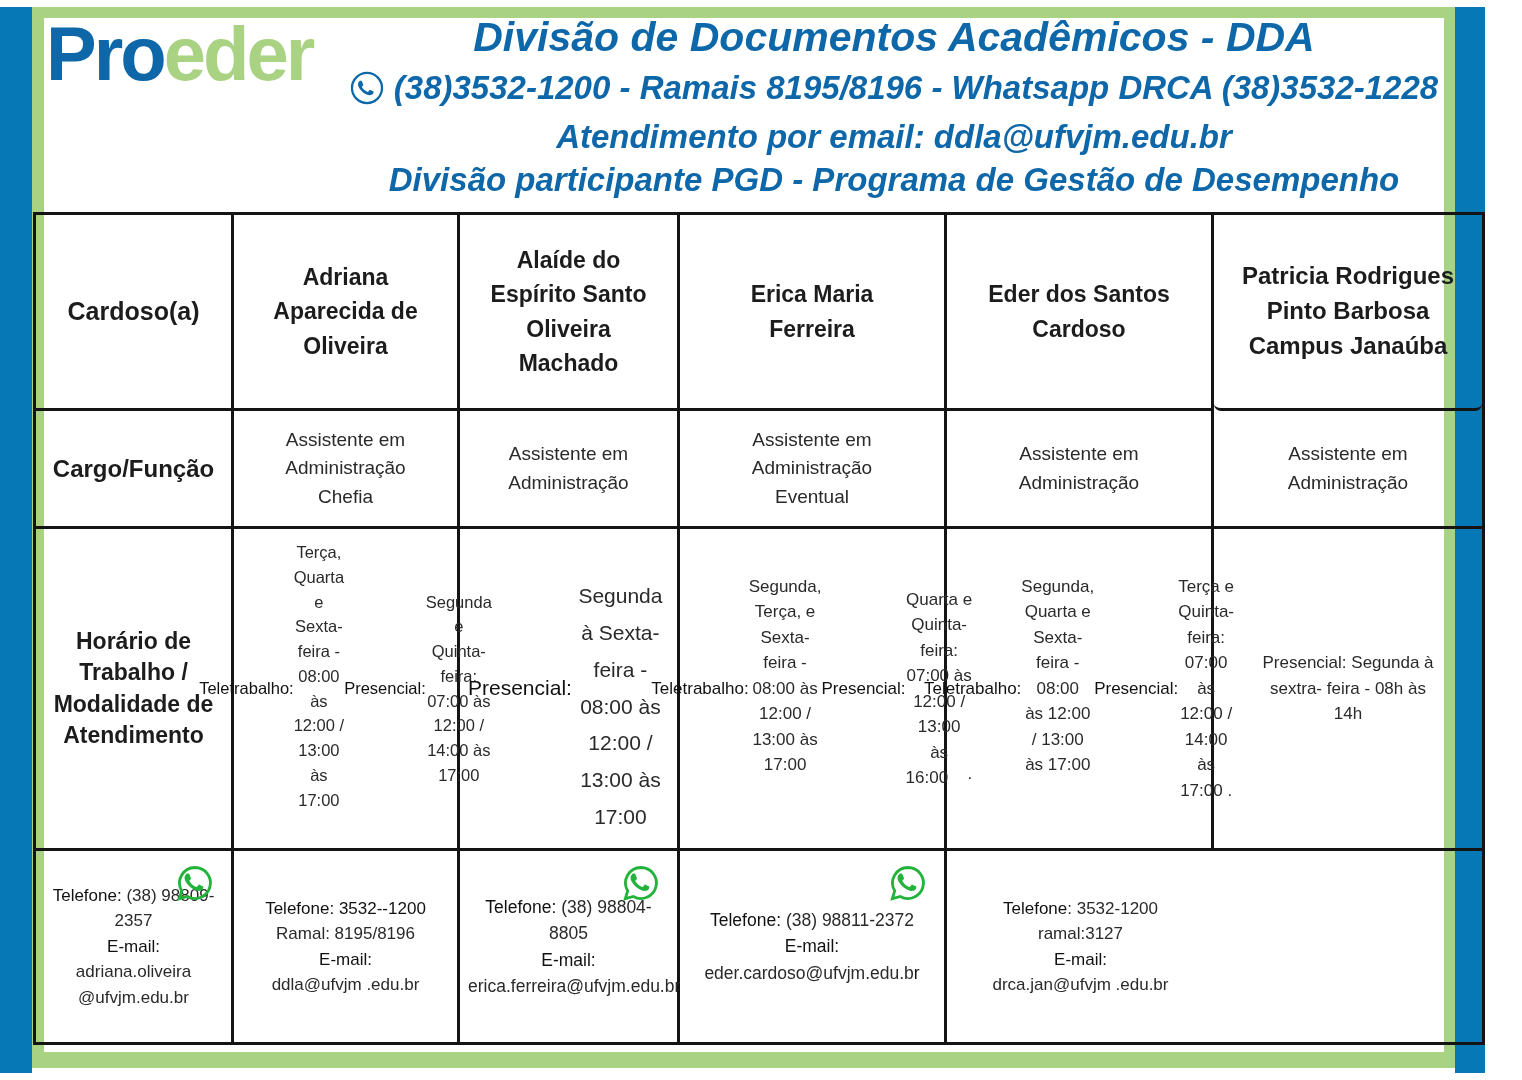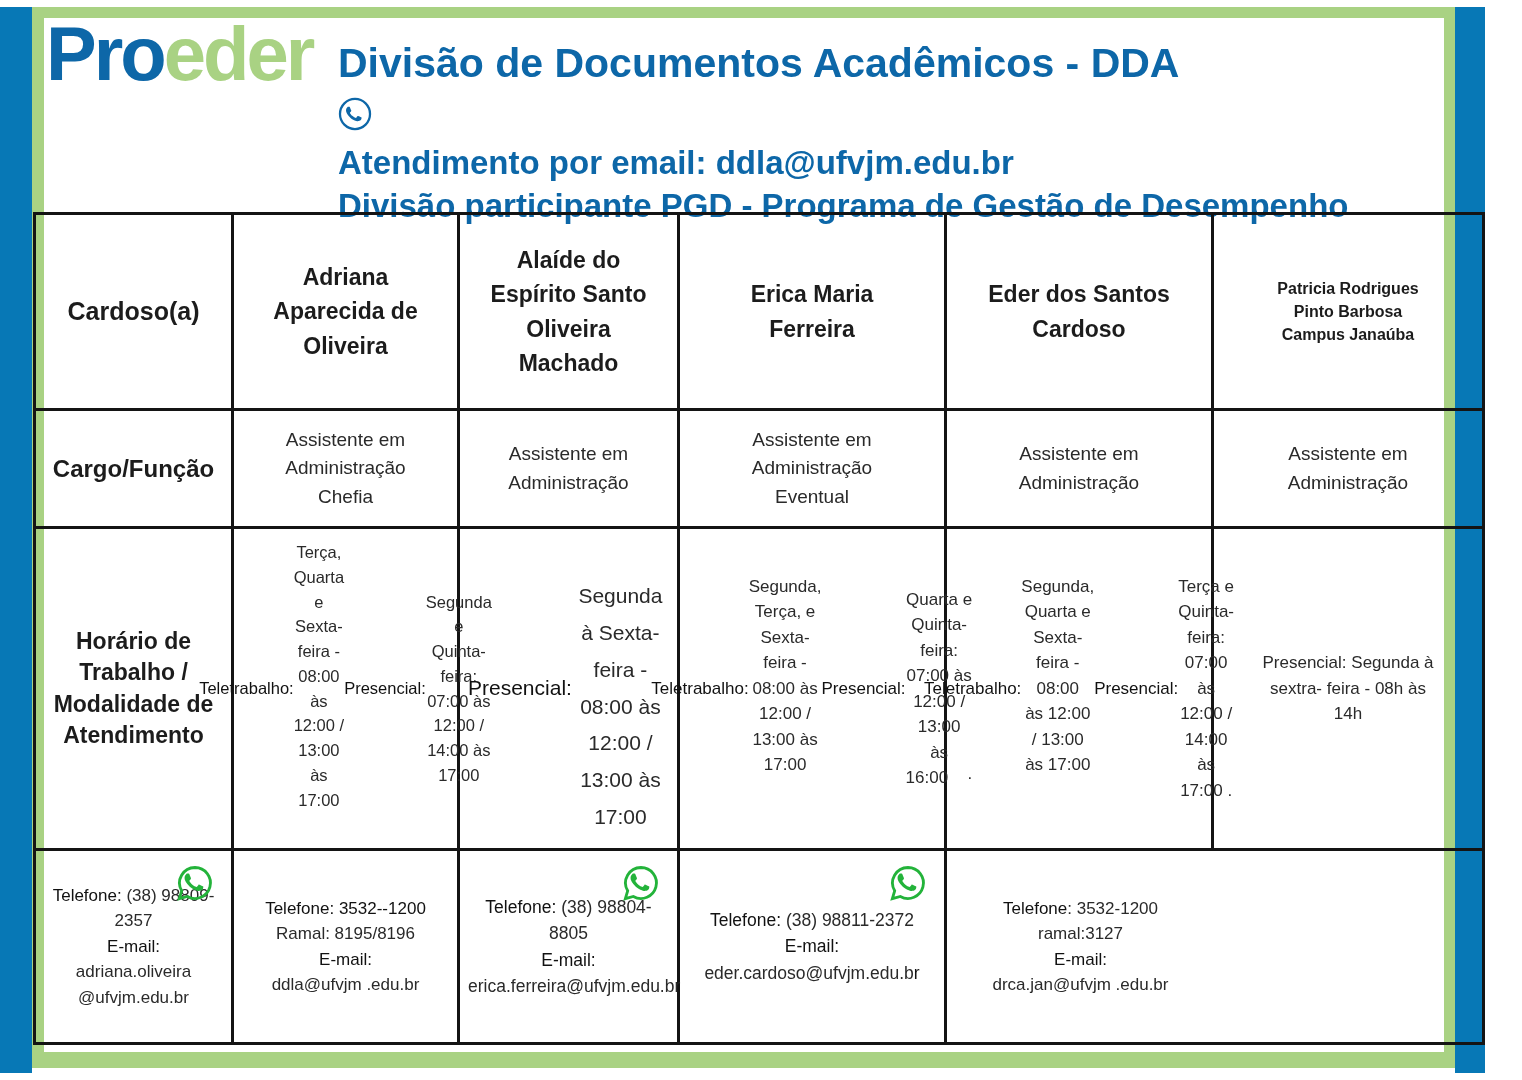--- a/index.html
+++ b/index.html
@@ -17,21 +17,21 @@
   }
   
   .bar-blue-left{position:absolute;left:0;top:7px;width:32px;height:1066px;background:var(--bar-blue);}
   .bar-blue-right{position:absolute;left:1455px;top:7px;width:30px;height:1066px;background:var(--bar-blue);}
   .green-frame{position:absolute;left:32px;top:7px;width:1423px;height:1061px;
     border-style:solid;border-color:var(--brand-green);border-width:11px 11px 16px 12px;}
   
   .logo{position:absolute;left:46px;top:16px;font-size:76px;font-weight:bold;letter-spacing:-3px;line-height:1;}
   .logo .p1{color:var(--brand-blue);}
   .logo .p2{color:var(--brand-green);}
-  .header-text{position:absolute;left:338px;top:40px;width:1112px;color:var(--brand-blue);font-weight:bold;}
+  .header-text{position:absolute;left:338px;top:14px;width:1112px;text-align:center;color:var(--brand-blue);font-weight:bold;font-style:italic;}
   .h-title{font-size:41px;line-height:1.15;margin-bottom:6px;}
   .h-line{font-size:33px;line-height:1.3;}
   .h-line .phone-ico{display:inline-block;vertical-align:-6px;margin-right:10px;}
   
   .grid{
     position:absolute;left:33px;top:212px;width:1452px;height:833px;
     display:grid;
     grid-template-columns:198px 226px 220px 267px 267px auto;
     grid-template-rows:196px 118px 322px auto;
     border:3px solid var(--border-black);
@@ -40,21 +40,21 @@
     border-right:3px solid var(--border-black);
     border-bottom:3px solid var(--border-black);
     display:flex;align-items:center;justify-content:center;
     text-align:center;position:relative;padding:6px 8px;background:transparent;
   }
   .cell.lastcol{border-right:none;}
   .cell.lastrow{border-bottom:none;}
   .rowlabel{font-weight:bold;font-size:25px;}
   .rowlabel.horario{font-size:23px;line-height:1.35;}
   .name{font-weight:bold;font-size:23px;line-height:1.5;}
-  .name.small{font-size:16px;line-height:1.45;}
+  .name.small{font-size:24px;line-height:1.45;border-radius:7px;}
   .cargo{font-size:19px;line-height:1.5;color:#2a2a2a;}
   .horas{font-size:16.5px;line-height:1.5;color:#2a2a2a;}
   .horas.big{font-size:21px;line-height:1.75;}
   .horas.mid{font-size:17px;}
   .contato-cell{font-size:17px;line-height:1.5;color:#2a2a2a;}
   .contato-cell .txt{width:100%;}
   .wa-icon{position:absolute;top:12px;right:16px;width:40px;height:40px;}
   .wa-icon svg{width:100%;height:100%;}
   b{font-weight:normal;color:#111;}
 </style>
@@ -70,21 +70,21 @@
 </div>
 
 <div class="header-text">
   <div class="h-title">Divisão de Documentos Acadêmicos - DDA</div>
   <div class="h-line">
     <span class="phone-ico">
       <svg width="34" height="34" viewBox="0 0 24 24">
         <circle cx="12" cy="12" r="10.6" fill="none" stroke="#0d67a8" stroke-width="1.6"></circle>
         <path fill="#0d67a8" d="M16.2 14.3c-.28-.14-1.62-.8-1.87-.9-.25-.09-.44-.14-.62.14-.18.28-.7.9-.86 1.08-.16.18-.32.2-.6.07-.28-.14-1.16-.43-2.2-1.37-.82-.73-1.37-1.63-1.53-1.9-.16-.28-.02-.43.12-.57.12-.12.28-.32.42-.48.14-.16.18-.28.28-.46.09-.18.04-.35-.03-.49-.07-.14-.62-1.5-.85-2.05-.22-.54-.45-.47-.62-.47h-.53c-.18 0-.47.07-.72.35-.25.28-.94.92-.94 2.25s.96 2.6 1.1 2.78c.14.18 1.9 2.9 4.62 4.06.65.28 1.15.44 1.54.57.65.2 1.24.17 1.7.1.52-.08 1.6-.65 1.82-1.28.22-.63.22-1.17.16-1.28-.07-.12-.25-.19-.53-.33z"></path>
       </svg>
-    </span>
+    </span><span>(38)3532-1200 - Ramais 8195/8196 - Whatsapp DRCA (38)3532-1228</span>
   </div>
   <div class="h-line">Atendimento por email: ddla@ufvjm.edu.br</div>
   <div class="h-line">Divisão participante PGD - Programa de Gestão de Desempenho</div>
 </div>
 
 <div class="grid">
 
   <div class="cell rowlabel">Cardoso(a)</div>
   <div class="cell name">Adriana<br>Aparecida de<br>Oliveira</div>
   <div class="cell name">Alaíde do<br>Espírito Santo<br>Oliveira<br>Machado</div>

